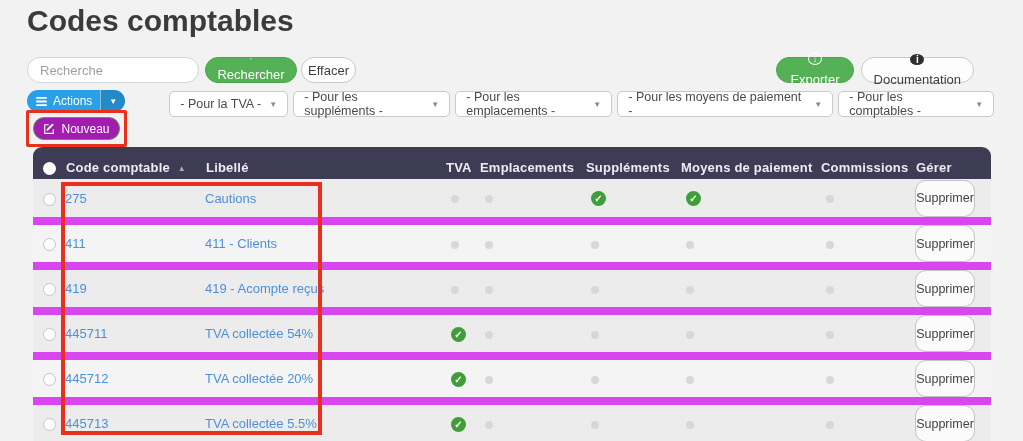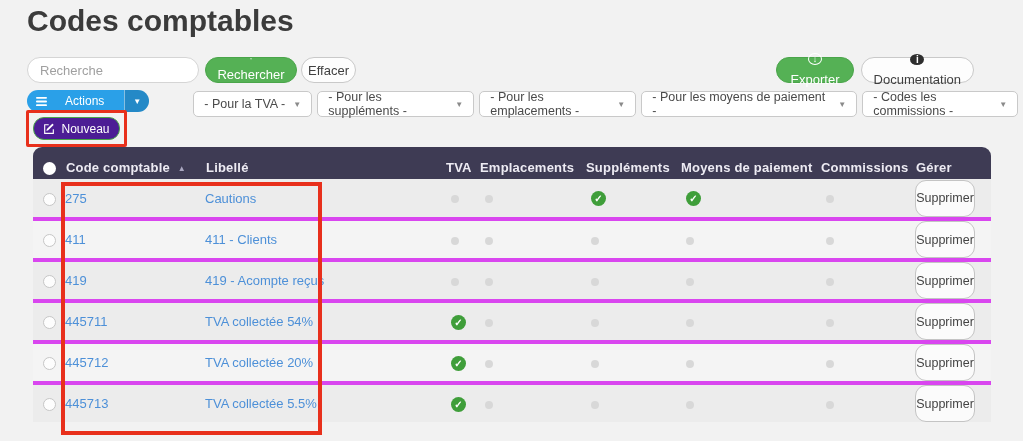--- a/index.html
+++ b/index.html
@@ -25,52 +25,52 @@
   .btn-exporter { padding:0 13px; }
   .btn-doc { padding:0 12px; margin-left:7px; }
   .circ-icon { display:inline-flex; align-items:center; justify-content:center; width:14px; height:14px;
                border:1.4px solid #fff; border-radius:50%; font-size:9px; font-weight:bold; color:#fff; }
   .info-icon { display:inline-flex; align-items:center; justify-content:center; width:14px; height:14px;
                background:#2e2e2e; border-radius:50%; font-size:10px; font-weight:bold; color:#fff; }
 
   
   .row2 { position:absolute; left:27px; top:90px; display:flex; align-items:flex-start; }
   .actions-btn { display:inline-flex; align-items:center; height:22px; background:#2aa0e8; border-radius:11px;
-                 color:#fff; font-size:12px; padding:0 0 0 9px; cursor:pointer;gap:12px; }
+                 color:#fff; font-size:12px; padding:0 0 0 9px; cursor:pointer; }
   .actions-btn .lbl { margin:0 8px 0 6px; }
   .actions-caret { display:inline-flex; align-items:center; justify-content:center; height:22px; padding:0 8px;
                    background:rgba(0,0,0,0.14); border-radius:0 11px 11px 0; border-left:1px solid rgba(255,255,255,0.45); font-size:8px; }
   .filters { display:flex; gap:5px; margin-left:44px; margin-top:1px; }
   .filter-dd { height:15px; background:#fff; border:1px solid #c9c9c9; border-radius:5px; display:flex;
                align-items:center; justify-content:space-between; padding:12px 10px; font-size:12.5px; color:#4a4a4a; cursor:pointer; }
   .filter-caret { font-size:8px; color:#8a8a8a; margin-left:8px; }
 
   
   .btn-nouveau { position:absolute; left:33px; top:117px; width:87px; height:23px; border-radius:11px;
-                 background:#4c1d95; border:1px solid #4aa54a; color:#fff; font-size:12px;
+                 background:#a21caf; border:1px solid #4aa54a; color:#fff; font-size:12px;
                  display:inline-flex; align-items:center; justify-content:center; gap:6px; cursor:pointer; }
 
   
   .table-wrap { position:absolute; left:33px; top:147px; width:958px; }
   table { width:958px; table-layout:fixed; border-collapse:separate; border-spacing:0; }
   thead th { height:32px; background:#3e3b54; color:#edebf3; font-size:13px; font-weight:bold;
              text-align:left; padding:8px 0 0 1px; letter-spacing:.2px; }
   thead th.c-check { border-top-left-radius:9px; }
   thead th.c-gerer { border-top-right-radius:9px; }
   .c-check { width:32px; text-align:center; }
   .c-code { width:140px; } .c-lib { width:240px; }
   .c-tva { width:34px; } .c-empl { width:106px; } .c-supp { width:95px; }
   .c-moyens { width:140px; } .c-comm { width:95px; } .c-gerer { width:76px; }
   .sort-icon { font-size:8px; color:#aba8c2; margin-left:4px; vertical-align:1px; }
   .select-all { display:inline-block; width:13px; height:13px; background:#fff; border-radius:50%; vertical-align:middle; cursor:pointer; }
 
   tbody tr.odd td { background:#ececec; }
   tbody tr.even td { background:#f4f4f4; }
   tbody td { height:38px; vertical-align:middle; padding:0; font-size:13px; }
-  tbody tr + tr td { border-top:4px solid #d946ef;margin-left:24px; }
+  tbody tr + tr td { border-top:8px solid #d946ef;margin-left:24px; }
   .row-radio { display:inline-block; width:13px; height:13px; background:#fdfdfd;
                border:1px solid #c6c6c6; border-radius:50%; vertical-align:middle; cursor:pointer; }
   td a { color:#4d90d8; text-decoration:none; cursor:pointer; }
   td.c-status { padding-left:6px; }
   .icon-dot { display:inline-block; width:5px; height:5px; background:#fff;
               border:4px solid #d8d8d8; border-radius:50%; vertical-align:middle; }
   .icon-check { display:inline-flex; align-items:center; justify-content:center; width:15px; height:15px;
                 background:#3f9e3a; border-radius:50%; color:#fff; font-size:10px; font-weight:bold; vertical-align:middle; }
   .btn-supprimer { width:60px; height:37px; border-radius:11px; border:1px solid #c4c4c4;
                    background:#fbfbfb; color:#444; font-size:12.5px; font-family:inherit; cursor:pointer; }
@@ -132,21 +132,21 @@
       </div>
       <div class="filter-dd" style="width:157px">
         <span>- Pour les emplacements -</span>
         <span class="filter-caret">▼</span>
       </div>
       <div class="filter-dd" style="width:216px">
         <span>- Pour les moyens de paiement -</span>
         <span class="filter-caret">▼</span>
       </div>
       <div class="filter-dd" style="width:156px">
-        <span>- Codes les commissions -</span>
+        <span>- Pour les comptables -</span>
         <span class="filter-caret">▼</span>
       </div>
     </div>
   </div>
 
   <button class="btn-nouveau">
     <svg width="12" height="12" viewBox="0 0 16 16" fill="#fff">
         <path d="M13 13H3V3h4.6V1.5H1.5v13h13V8.4H13z"></path>
         <path d="M14.8 2.9 13.1 1.2c-.3-.3-.8-.3-1.1 0L5.2 8l-.7 2.5 2.5-.7 6.8-6.8c.3-.3.3-.8 0-1.1z"></path>
       </svg>

